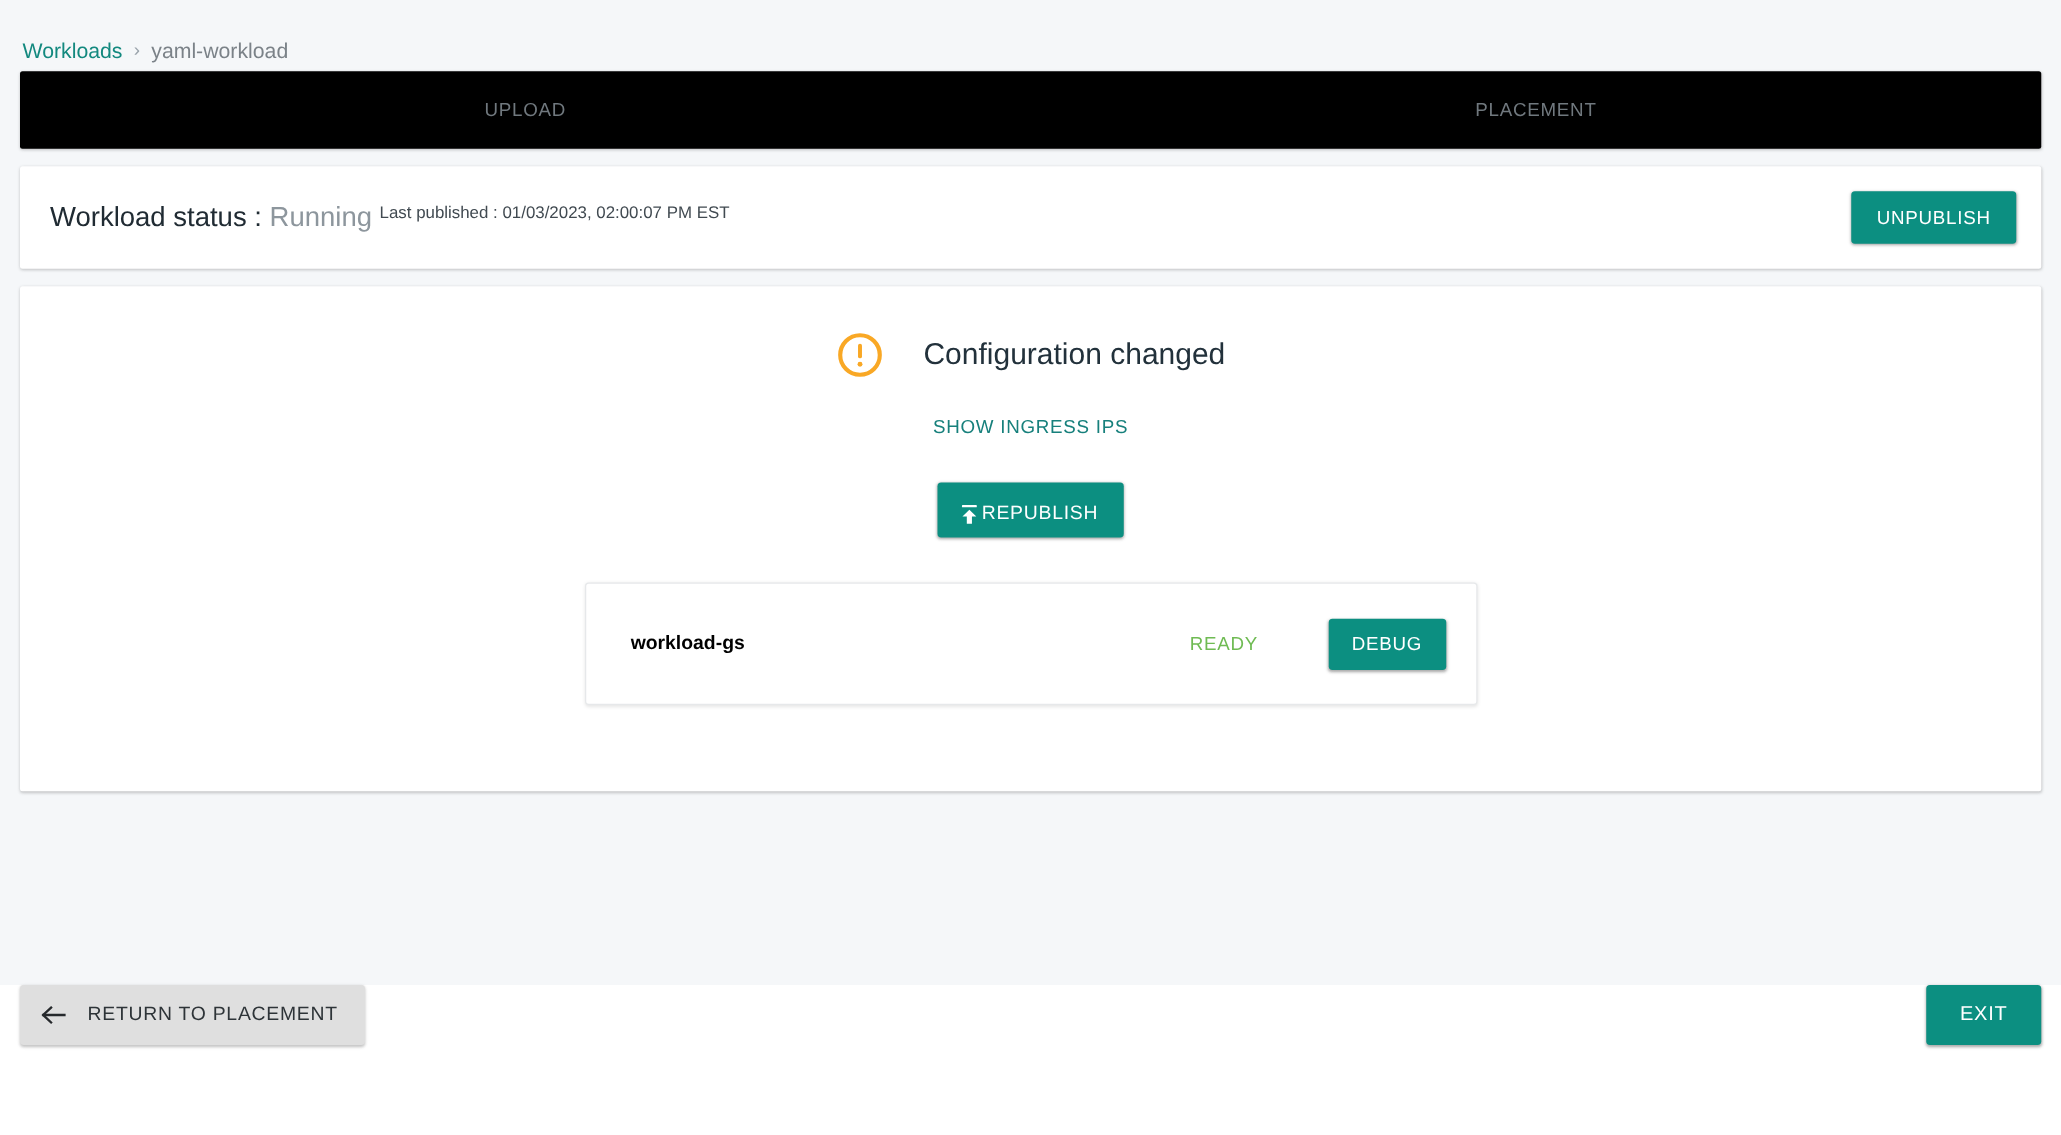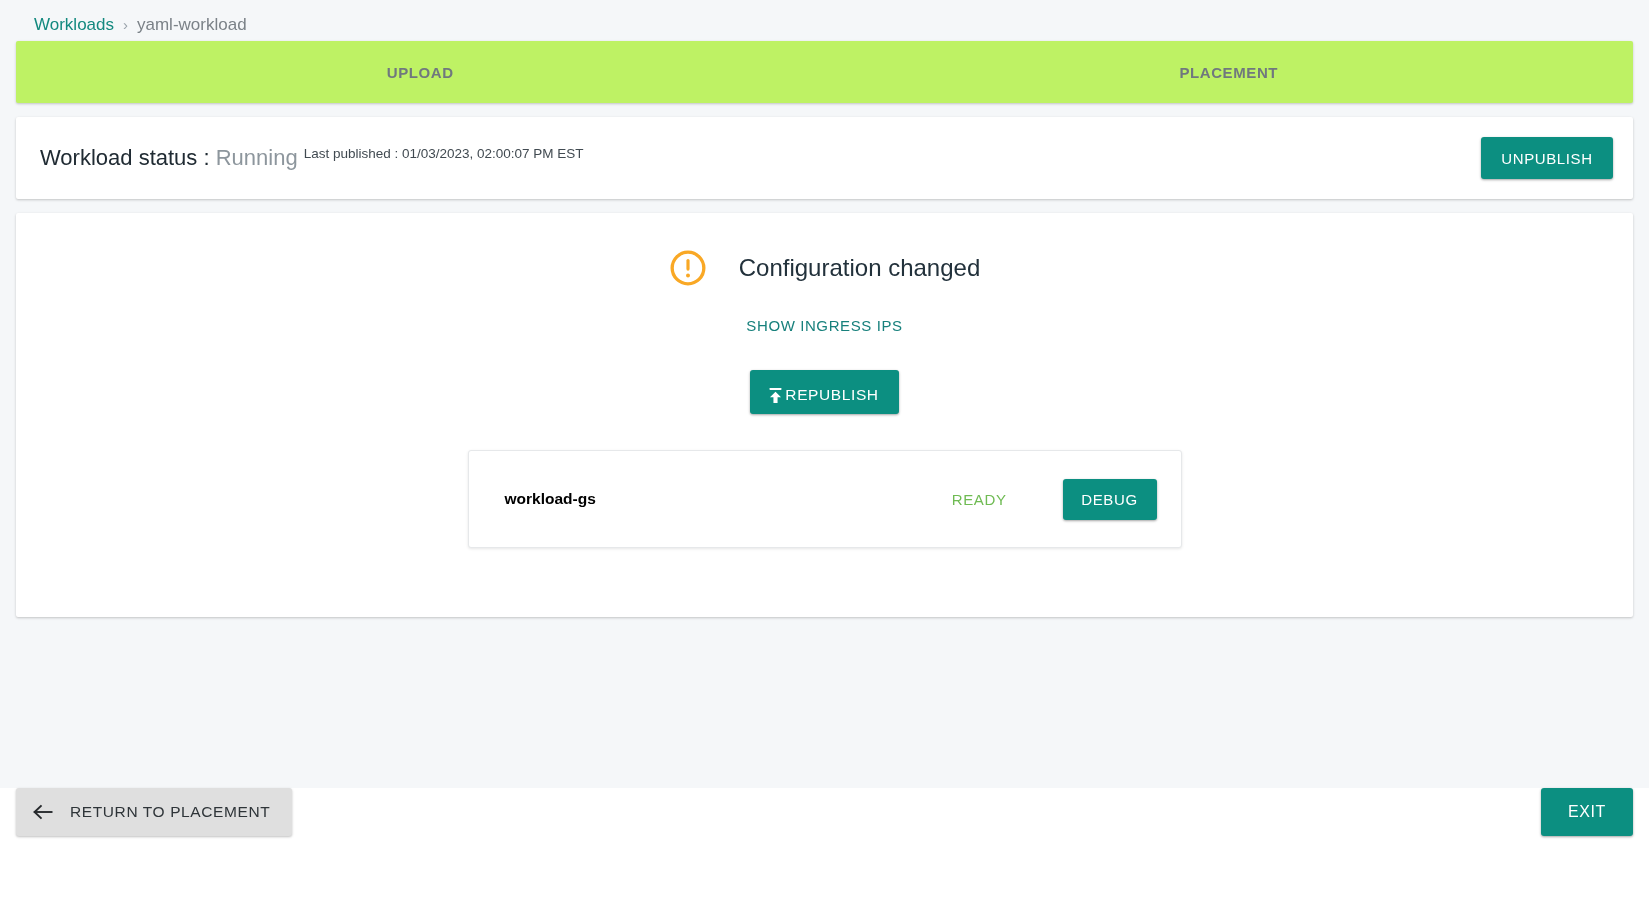--- a/index.html
+++ b/index.html
@@ -18,50 +18,50 @@
     position: relative;
     width: 1649px;
     height: 908px;
     background: #f5f7f9;
     display: flex;
     flex-direction: column;
   }
 
   
   .breadcrumb {
-    padding: 20px 0 12px 34px;
+    padding: 20px 0 12px 18px;
     font-size: 17px;
     display: flex;
     align-items: center;
     gap: 9px;
     height: 41px;
+    margin-top: 16px;
   }
   .breadcrumb-link {
     color: #13897f;
     cursor: pointer;
     text-decoration: none;
   }
   .breadcrumb-sep {
     color: #9aa3ab;
     font-size: 15px;
   }
   .breadcrumb-current {
     color: #7b8288;
   }
 
   
   .tabs-card {
     margin: 0 16px;
-    background: #bef264;
+    background: #000000;
     border-radius: 2px;
     box-shadow: 0 1px 3px rgba(0,0,0,0.14), 0 1px 2px rgba(0,0,0,0.08);
     display: flex;
     height: 62px;
     position: relative;
-    font-weight: bold;
   }
   .tab {
     flex: 1 1 0;
     display: flex;
     align-items: center;
     justify-content: center;
     font-size: 15px;
     letter-spacing: 0.6px;
     color: #70787e;
     cursor: pointer;

